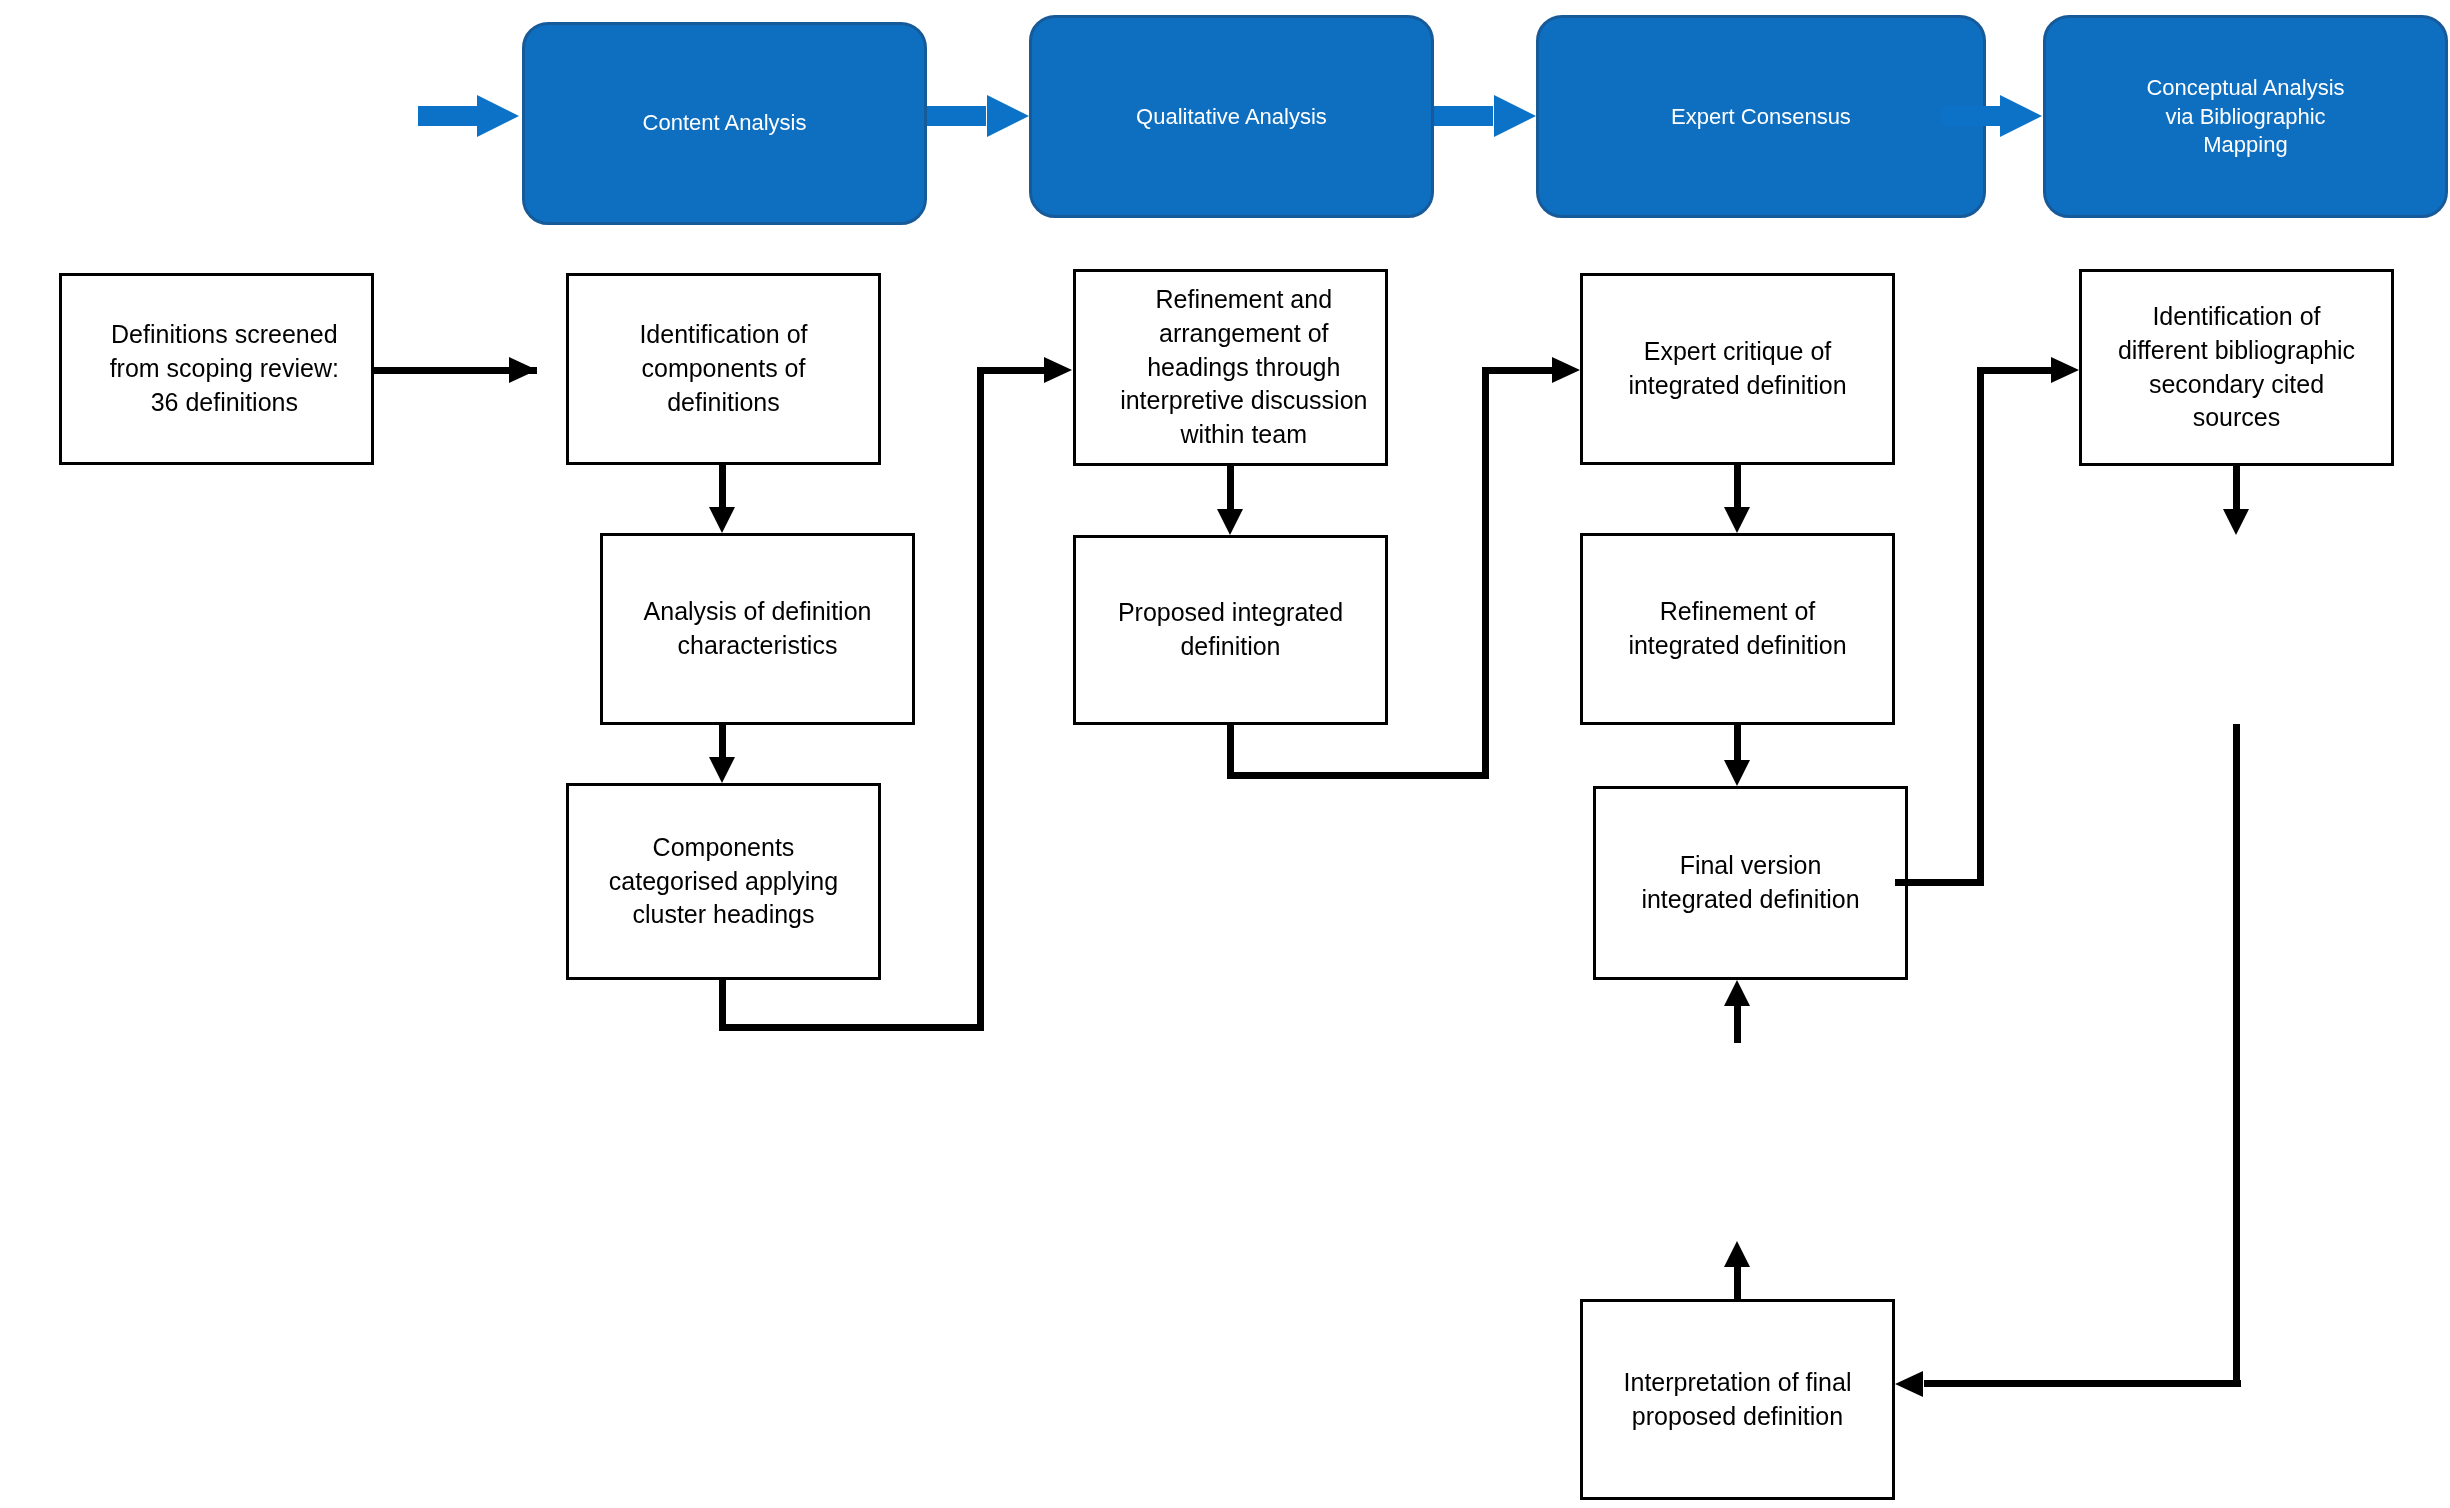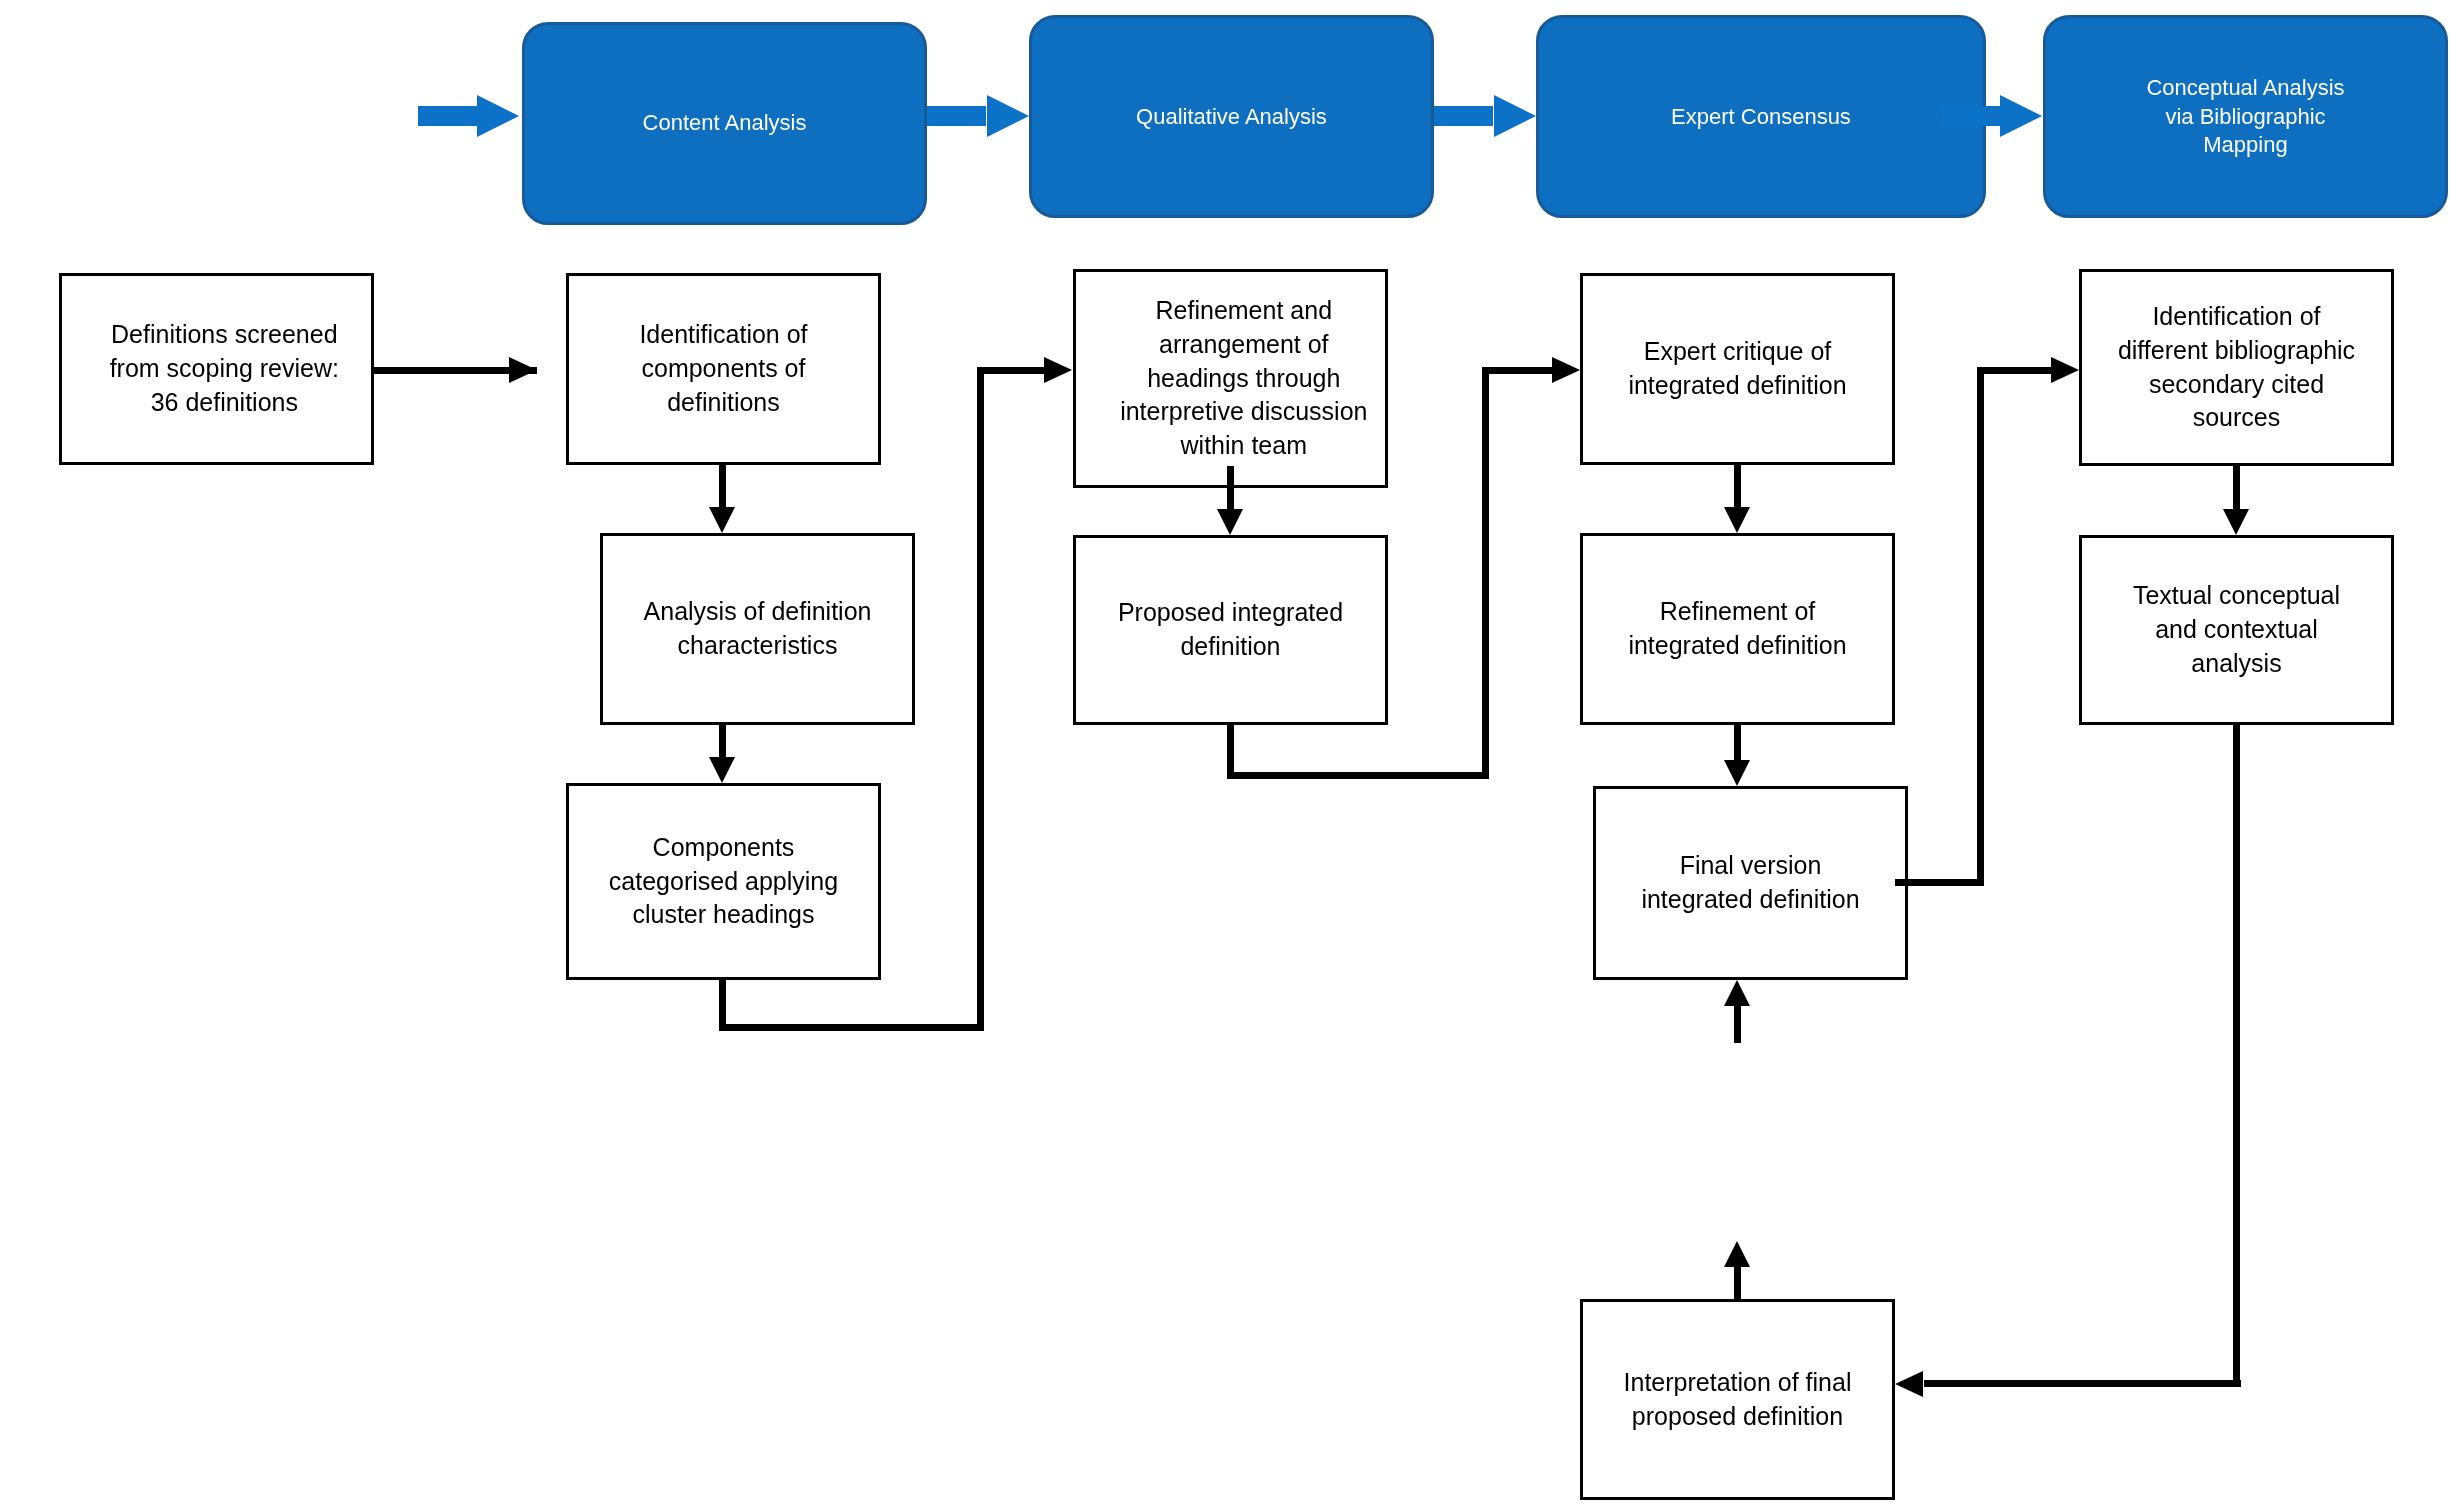--- a/index.html
+++ b/index.html
@@ -114,44 +114,41 @@
 
   <div class="wbox" style="left:566px;top:273px;width:315px;height:192px;">Identification of
 components of
 definitions</div>
   <div class="wbox" style="left:600px;top:533px;width:315px;height:192px;">Analysis of definition
 characteristics</div>
   <div class="wbox" style="left:566px;top:783px;width:315px;height:197px;">Components
 categorised applying
 cluster headings</div>
 
-  <div class="wbox" style="left:1073px;top:269px;width:315px;height:219px;padding-left:29px;">Refinement and
+  <div class="wbox" style="left:1073px;top:269px;width:315px;height:197px;padding-left:29px;">Refinement and
 arrangement of
 headings through
 interpretive discussion
 within team</div>
   <div class="wbox" style="left:1073px;top:535px;width:315px;height:190px;">Proposed integrated
 definition</div>
 
   <div class="wbox" style="left:1580px;top:273px;width:315px;height:192px;">Expert critique of
 integrated definition</div>
   <div class="wbox" style="left:1580px;top:533px;width:315px;height:192px;">Refinement of
 integrated definition</div>
   <div class="wbox" style="left:1580px;top:786px;width:315px;height:194px;margin-left:13px;">Final version
 integrated definition</div>
   <div class="wbox" style="left:1580px;top:1299px;width:315px;height:201px;">Interpretation of final
 proposed definition</div>
 
   <div class="wbox" style="left:2079px;top:269px;width:315px;height:197px;">Identification of
 different bibliographic
 secondary cited
 sources</div>
-  <div class="wbox" style="left:2079px;top:535px;width:315px;height:190px;">Textual conceptual
-and contextual
-analysis</div>
 
   <div>
     <div class="line" style="left:374px;top:367px;width:163px;height:7.1px;"></div>
     <div class="head right" style="left:509px;top:357px;"></div>
   </div>
 
   <div>
     <div class="line" style="left:719px;top:465px;width:7.1px;height:43px;"></div>
     <div class="head down" style="left:709px;top:507px;"></div>
   </div>

